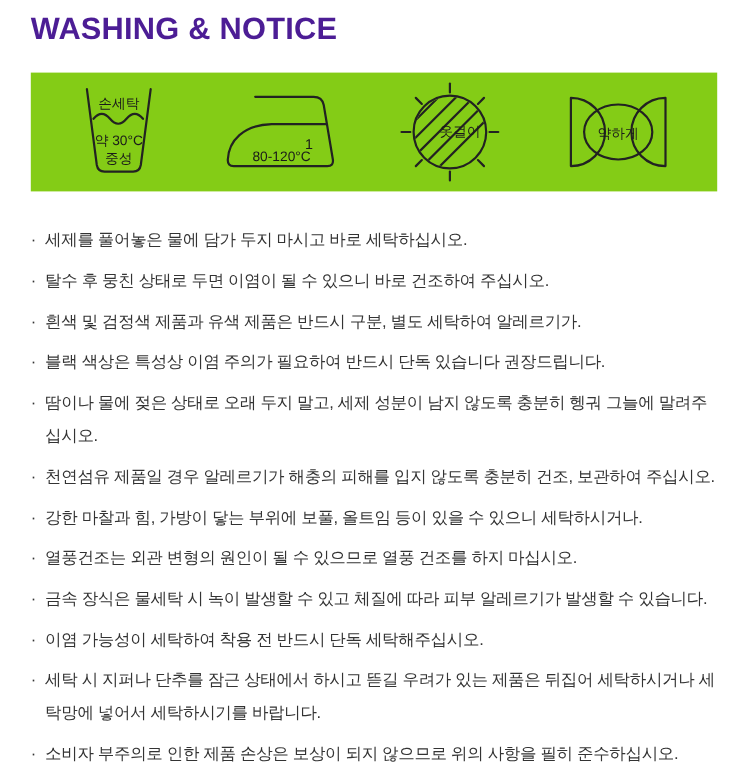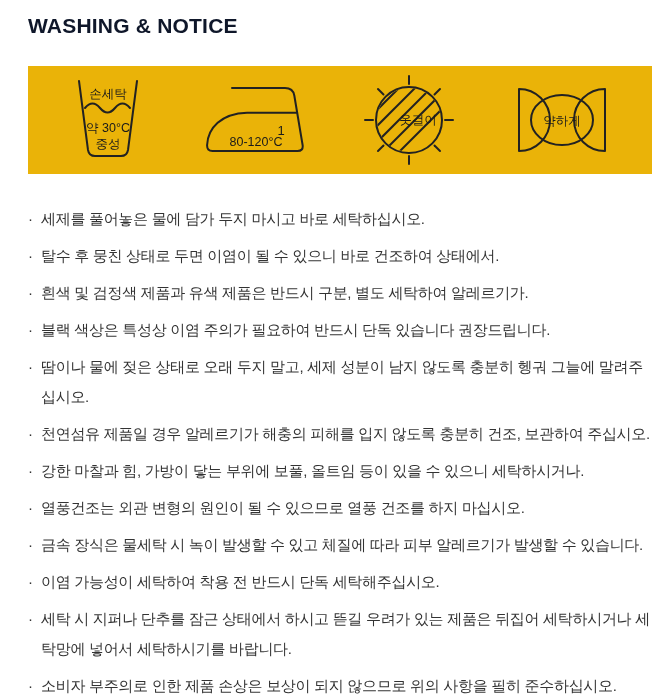--- a/index.html
+++ b/index.html
@@ -5,26 +5,26 @@
   * { margin:0; padding:0; box-sizing:border-box; }
   html,body { background:#ffffff; }
   body {
     width:672px; height:698px;
     font-family:"Liberation Sans","DejaVu Sans",sans-serif;
     color:#333333;
     overflow:hidden;
   }
   .page { padding:14px 20px 0 28px; }
   h1.title {
-    font-size:21px; font-weight:700; color:#0f172a;
+    font-size:28px; font-weight:700; color:#4c1d95;
     letter-spacing:0.2px; line-height:24px;
   }
   .symbol-strip {
     margin-top:28px;
-    background:#eab308;
+    background:#84cc16;
     height:108px;
     display:flex; align-items:center; justify-content:space-between;
     padding:0 30px;
   }
   .symbol { display:flex; align-items:center; justify-content:center; }
   .symbol svg { display:block; }
   .symbol svg path, .symbol svg line, .symbol svg circle, .symbol svg ellipse {
     fill:none; stroke:#222222; stroke-width:2; stroke-linecap:round; stroke-linejoin:round;
   }
   .symbol svg text {
@@ -111,21 +111,21 @@
 
   </div>
 
   <div class="notice-list">
       <div class="notice-item">
       <span class="bullet">·</span>
       <span class="txt">세제를 풀어놓은 물에 담가 두지 마시고 바로 세탁하십시오.</span>
     </div>
       <div class="notice-item">
       <span class="bullet">·</span>
-      <span class="txt">탈수 후 뭉친 상태로 두면 이염이 될 수 있으니 바로 건조하여 상태에서.</span>
+      <span class="txt">탈수 후 뭉친 상태로 두면 이염이 될 수 있으니 바로 건조하여 주십시오.</span>
     </div>
       <div class="notice-item">
       <span class="bullet">·</span>
       <span class="txt">흰색 및 검정색 제품과 유색 제품은 반드시 구분, 별도 세탁하여 알레르기가.</span>
     </div>
       <div class="notice-item">
       <span class="bullet">·</span>
       <span class="txt">블랙 색상은 특성상 이염 주의가 필요하여 반드시 단독 있습니다 권장드립니다.</span>
     </div>
       <div class="notice-item">

